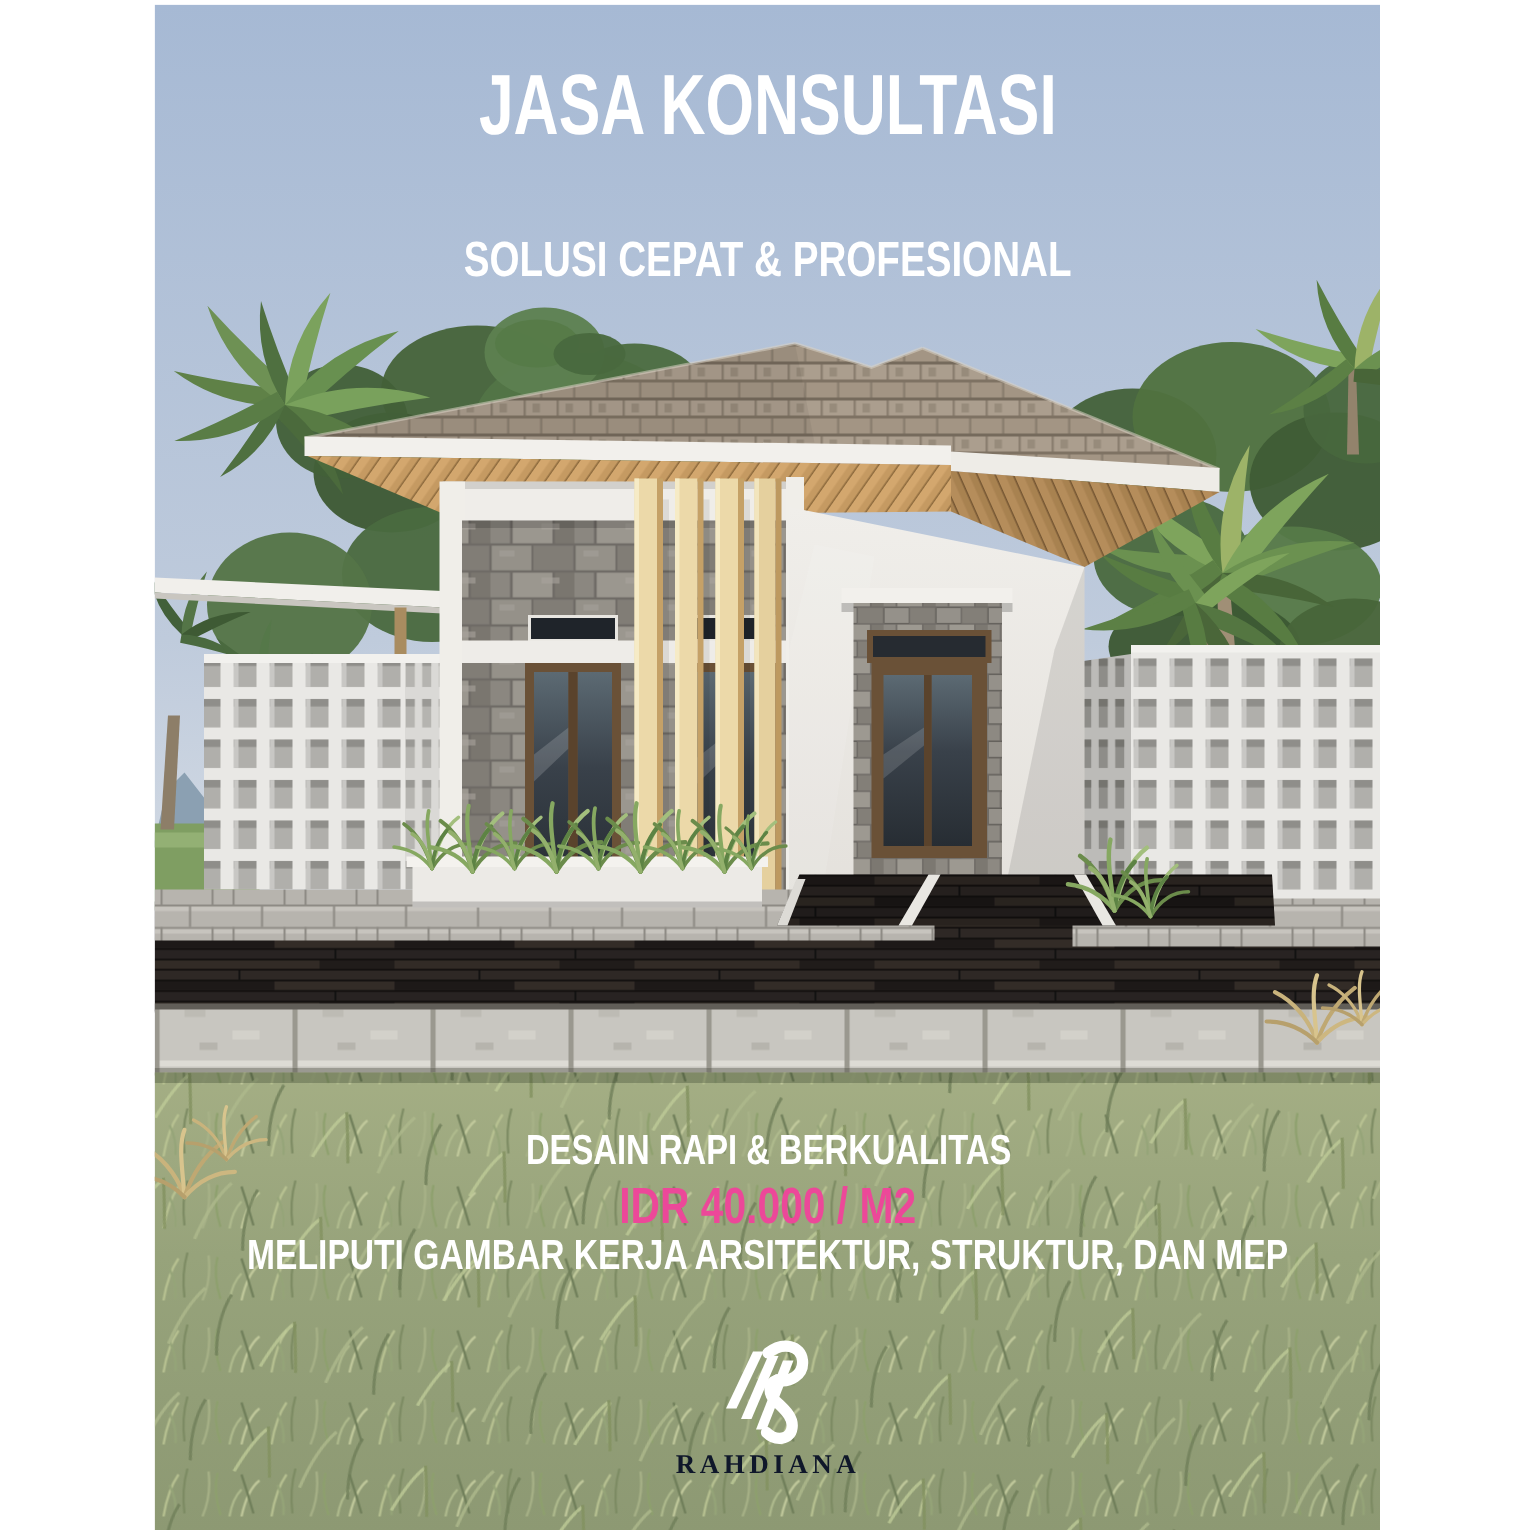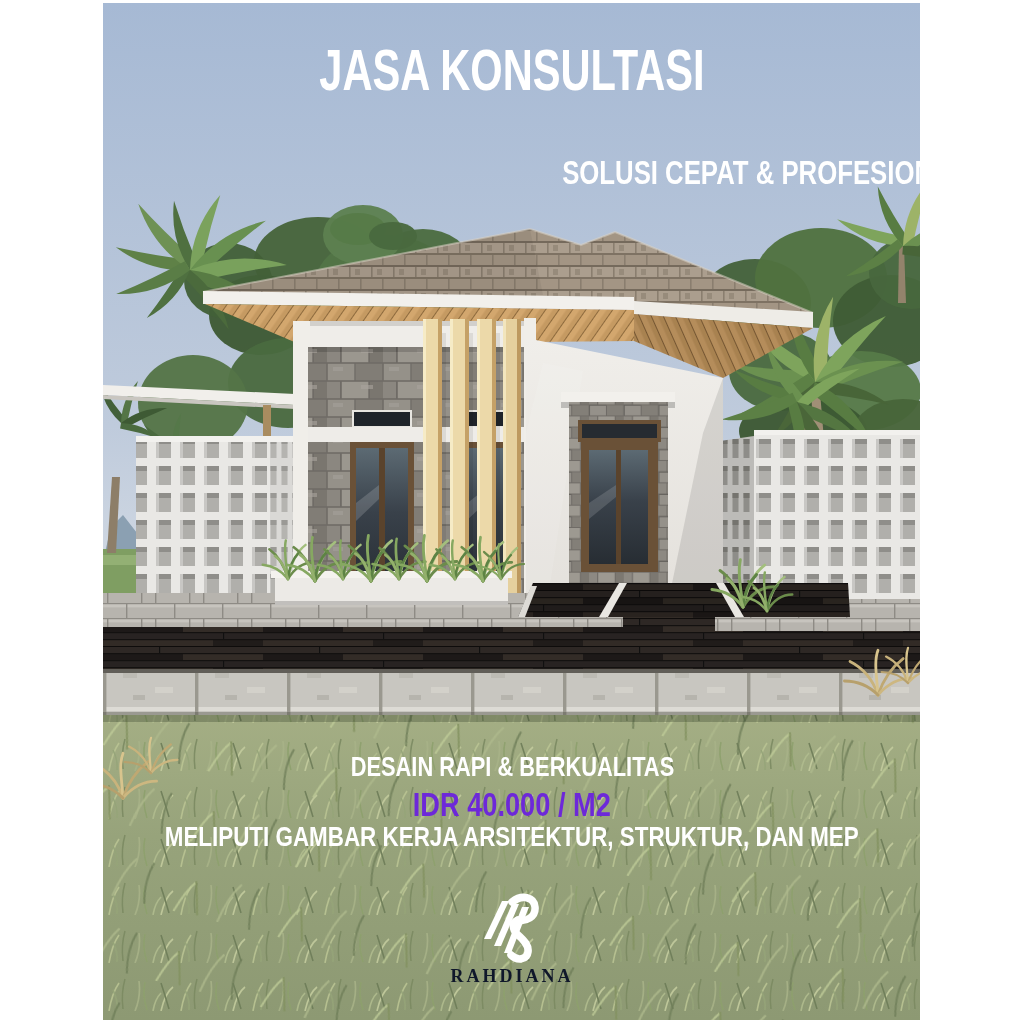--- a/index.html
+++ b/index.html
@@ -5,25 +5,25 @@
   html,body{margin:0;padding:0;background:#ffffff;}
   .canvas{position:relative;width:948px;height:1024px;background:#ffffff;overflow:hidden;
           font-family:"Liberation Sans",sans-serif;padding-left:15px;}
   .photo{position:absolute;left:103px;top:3px;width:817px;height:1017px;overflow:hidden;}
   .photo svg{display:block;}
   .tline{position:absolute;left:0;width:1024px;text-align:center;color:#ffffff;
          font-weight:bold;line-height:1;white-space:nowrap;}
   .tline > span{display:inline-block;transform:scaleX(.73);transform-origin:50% 50%;}
   .h1a{top:42px;font-size:57px;}
   .h1b{top:101px;font-size:57px;}
-  .h1c{top:156px;font-size:33px;text-align:right;}
+  .h1c{top:156px;font-size:33px;}
   .h1c > span{transform:scaleX(.78);}
   .b1{top:753px;font-size:28px;}
   .b1 > span{transform:scaleX(.78);}
-  .b2{top:787px;font-size:34px;color:#6d28d9;}
+  .b2{top:787px;font-size:34px;color:#ec4899;}
   .b2 > span{transform:scaleX(.80);}
   .b3{top:823px;font-size:28px;}
   .b3 > span{transform:scaleX(.80);}
   .logo{position:absolute;top:889px;left:0;width:1024px;text-align:center;color:#0f172a;}
   .logo-mark{display:block;margin:0 auto;}
   .brand-name{font-family:"Liberation Serif",serif;font-size:18px;letter-spacing:3px;
               margin-top:3px;font-weight:600;}
   .brand-sub{font-family:"Liberation Serif",serif;font-size:9.5px;letter-spacing:7px;
              padding-left:7px;margin-top:3px;opacity:.9;}
 </style>

